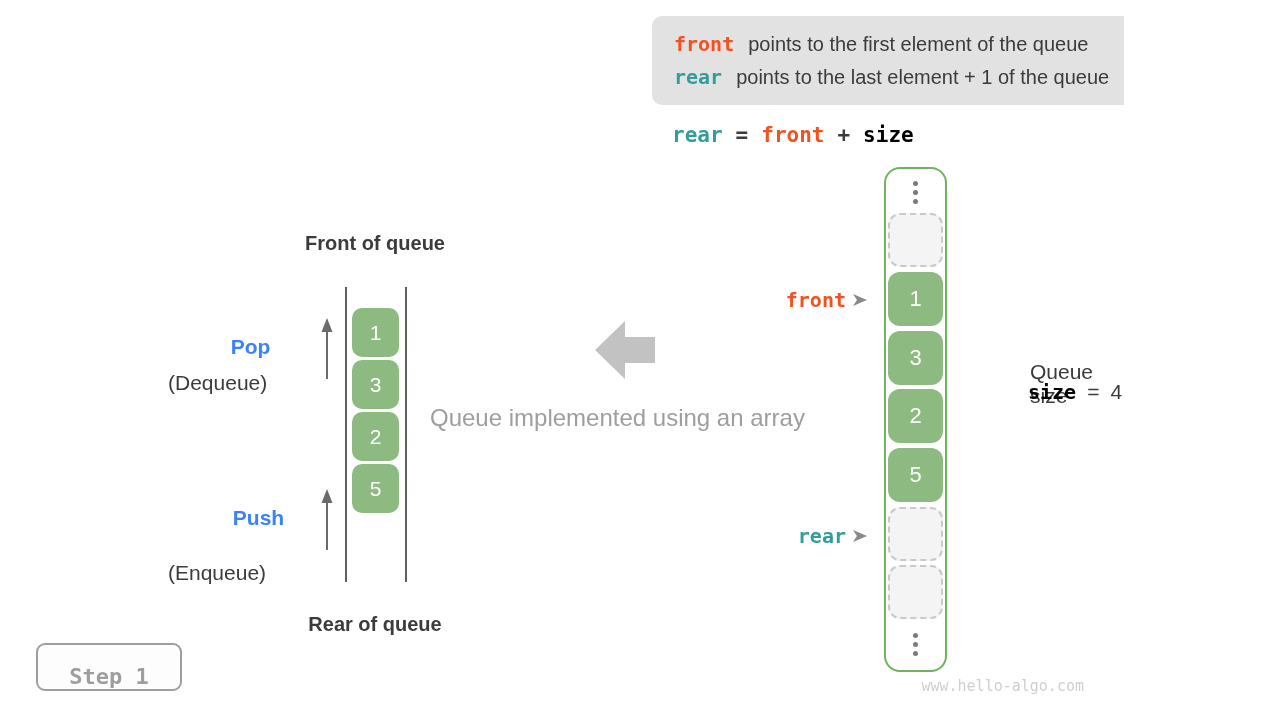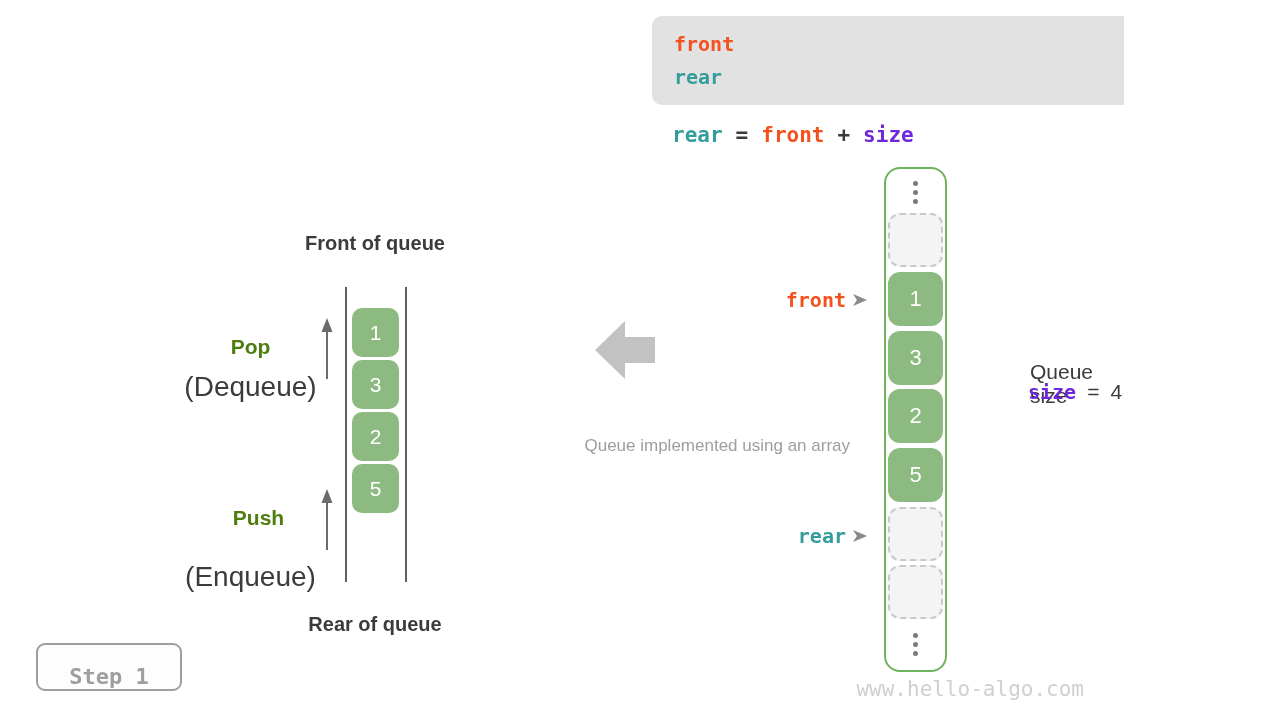--- a/index.html
+++ b/index.html
@@ -13,50 +13,50 @@
   .info-box {
     position:absolute; left:652px; top:16px; width:560px; height:89px;
     background:#E2E2E2; border-radius:10px; box-sizing:border-box;
     display:flex; flex-direction:column; justify-content:center; gap:9px;
     padding-left:22px;
   }
   .info-line { font-size:20px; color:#3B3B3B; display:flex; align-items:baseline; white-space:nowrap; }
   .info-line .kw { font-size:20px; margin-right:14px; }
   .kw-front { color:#F4511E; }
   .kw-rear  { color:#339D9A; }
-  .kw-size  { color:#6d28d9; }
+  .kw-size  { color:#000000; }
 
   
   .formula {
     position:absolute; left:672px; top:123px; font-size:21px;
     display:flex; gap:13px; align-items:baseline; color:#3B3B3B;
   }
 
   
   .head-label {
     position:absolute; width:200px; text-align:center;
     font-weight:bold; font-size:20px; color:#3B3B3B;
   }
   .channel-line { position:absolute; top:287px; width:2px; height:295px; background:#606060; }
   .left-cells { position:absolute; left:352px; top:308px; width:47px; display:flex; flex-direction:column; gap:3px; }
   .cell-green {
     height:49px; background:#8CBA80; border-radius:10px;
     color:#ffffff; font-size:21px; font-weight:500;
     display:flex; align-items:center; justify-content:center;
   }
-  .op-label    { position:absolute; width:165px; text-align:center; font-weight:bold; font-size:21px; color:#4d7c0f; }
-  .op-sublabel { position:absolute; width:165px; text-align:center; font-size:28px; color:#3B3B3B; }
+  .op-label    { position:absolute; width:165px; text-align:center; font-weight:bold; font-size:21px; color:#3b82f6; }
+  .op-sublabel { position:absolute; width:165px; font-size:21px; color:#3B3B3B; }
   .up-arrow { position:absolute; width:16px; height:62px; }
 
   
   .big-arrow {
     position:absolute; left:595px; top:321px; width:60px; height:58px; background:#C2C2C2;
     clip-path:polygon(0 50%, 50% 0, 50% 27.5%, 100% 27.5%, 100% 72.5%, 50% 72.5%, 50% 100%);
   }
-  .center-caption { position:absolute; left:430px; top:404px; width:420px; text-align:right; font-size:17px; color:#9E9E9E;margin-top:32px; }
+  .center-caption { position:absolute; left:430px; top:404px; width:420px; text-align:left; font-size:24px; color:#9E9E9E; }
 
   
   .array-container {
     position:absolute; left:884px; top:167px; width:63px; height:505px;
     border:2px solid #6FB35F; border-radius:16px; box-sizing:border-box; background:#ffffff;
   }
   .right-cell { position:absolute; left:888px; width:55px; height:54px; border-radius:12px; box-sizing:border-box; }
   .right-cell.filled {
     background:#8CBA80; color:#ffffff; font-size:22px; font-weight:500;
     display:flex; align-items:center; justify-content:center;
@@ -87,34 +87,36 @@
   .step-badge {
     position:absolute; left:36px; top:643px; width:146px; height:48px;
     border:2px solid #9E9E9E; border-radius:9px; background:#FDFDFD; box-sizing:border-box;
     display:flex; align-items:flex-end; justify-content:center;
   }
   .step-badge .label { font-family:"DejaVu Sans Mono", monospace; font-weight:bold; font-size:22px; color:#9E9E9E; }
 
   
   .watermark {
     position:absolute; right:40px; top:677px; width:250px; text-align:right;
-    font-family:"DejaVu Sans Mono", monospace; font-size:21px; color:#CFCFCF;
+    font-family:"DejaVu Sans Mono", monospace; font-size:15px; color:#CFCFCF;
   }
 </style>
 </head>
 <body>
 
 <div class="page">
 
   <div class="info-box">
     <div class="info-line">
       <span class="kw mono kw-front">front</span>
+      <span>points to the first element of the queue</span>
     </div>
     <div class="info-line">
       <span class="kw mono kw-rear">rear</span>
+      <span>points to the last element + 1 of the queue</span>
     </div>
   </div>
 
   <div class="formula mono">
     <span class="kw-rear">rear</span>
     <span>=</span>
     <span class="kw-front">front</span>
     <span>+</span>
     <span class="kw-size">size</span>
   </div>

